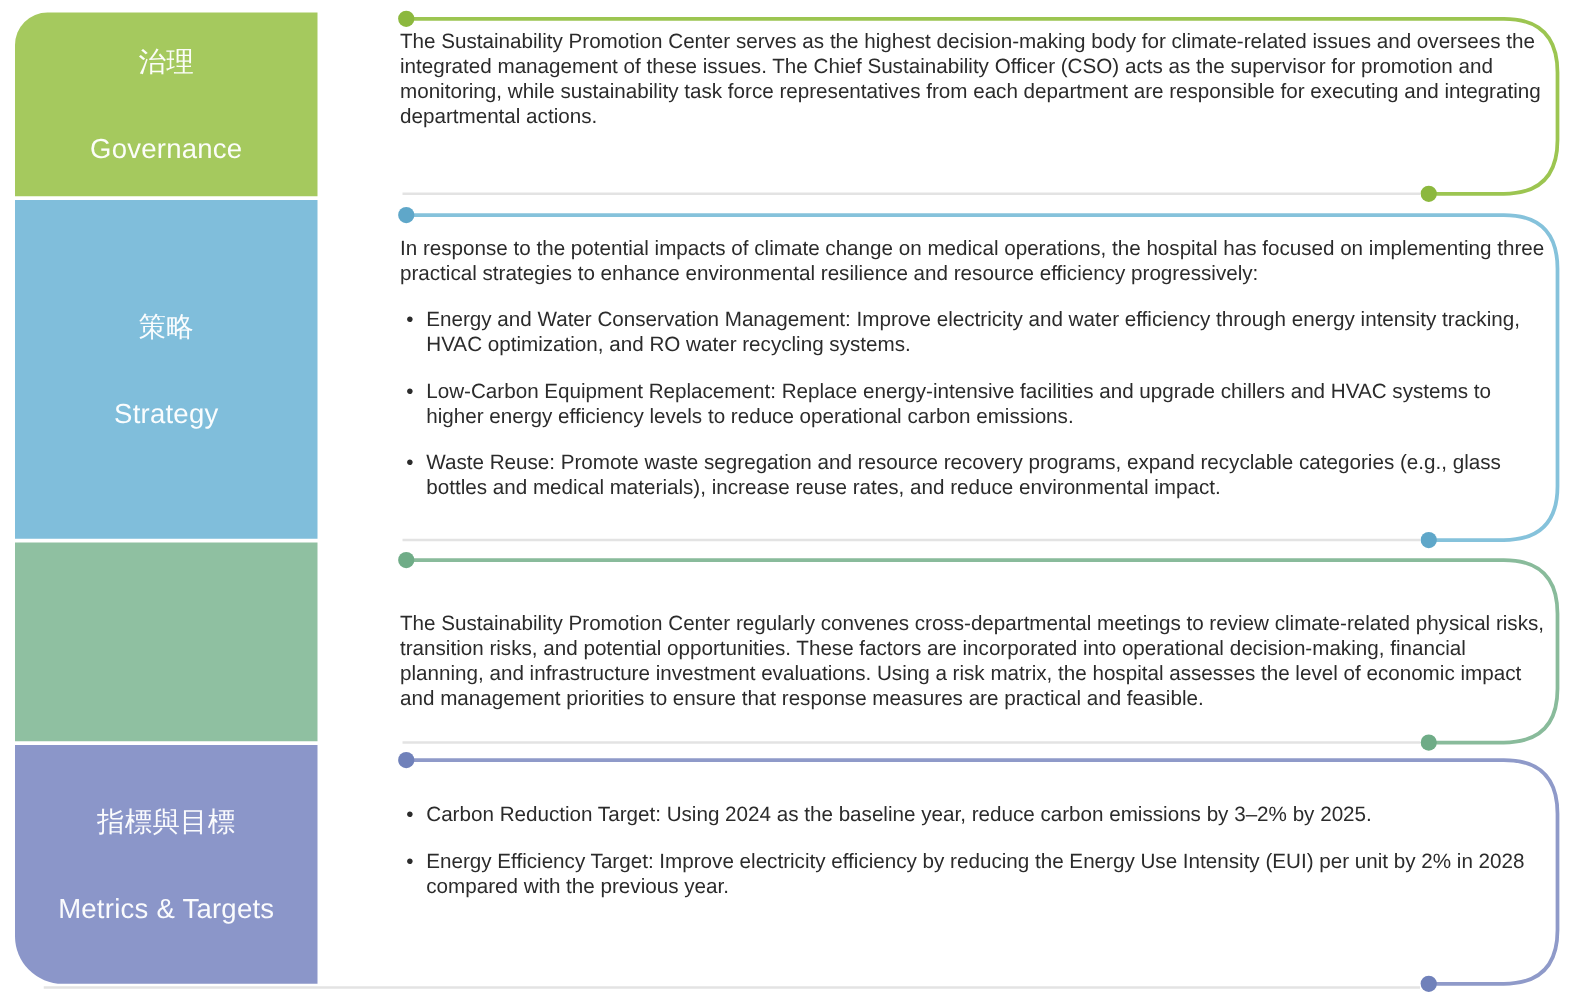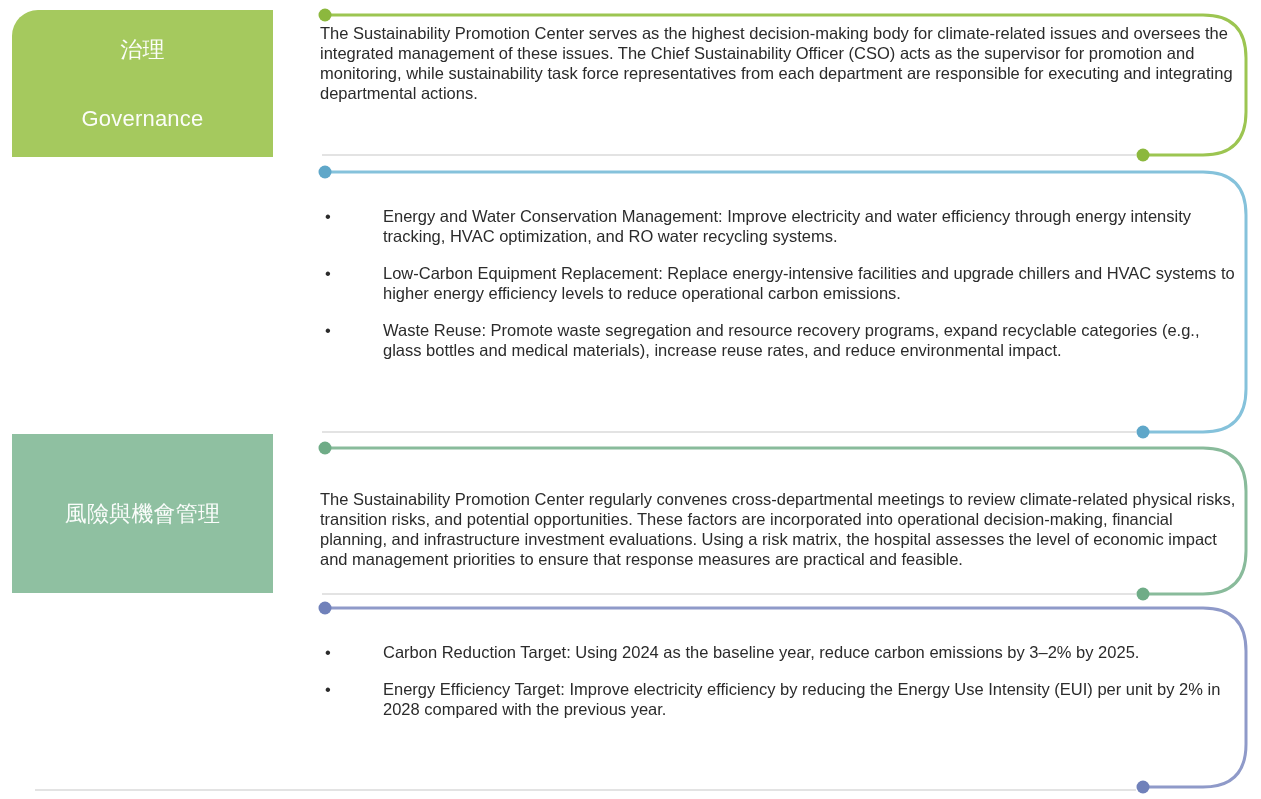--- a/index.html
+++ b/index.html
@@ -10,21 +10,21 @@
     background: var(--bg, #ffffff);
     font-family: "Liberation Sans", "DejaVu Sans", sans-serif;
     color: var(--text, #2b2b2b);
     overflow: hidden;
   }
 
   
   .label-block {
     position: absolute;
     left: 12px;
-    width: 261px;
+    width: 242px;
     display: flex;
     flex-direction: column;
     align-items: center;
     justify-content: center;
     text-align: center;
     color: rgba(255,255,255,0.96);
     font-size: 22px;
     line-height: 33px;
     letter-spacing: 0.2px;
   }
@@ -55,33 +55,40 @@
     font-size: 16.5px;
     line-height: 20px;
   }
   .t1 { top: 23px; }
   .t2 { top: 189px; }
   .t3 { top: 473px; margin-top: 16px; }
   .t4 { top: 625px; }
   .text-block p { margin: 0; }
   .bullet-row { display: flex; margin-top: 17px; }
   .bullet-glyph { width: 16px; padding-left: 5px; flex: none; }
-  .bullet-text { flex: 1; margin-left: 42px; }
+  .bullet-text { flex: 1; }
 </style>
 </head>
 <body>
 
 <div class="canvas">
 
   <div class="label-block lb1">
     <div>治理</div>
     <div class="label-en">Governance</div>
   </div>
+  <div class="label-block lb2">
+    <div>策略</div>
+    <div class="label-en">Strategy</div>
+  </div>
   <div class="label-block lb3">
-    <div>風險與機會管理</div>
+  </div>
+  <div class="label-block lb4">
+    <div>指標與目標</div>
+    <div class="label-en">Metrics &amp; Targets</div>
   </div>
 
   <svg class="overlay" width="1261" height="799" viewBox="0 0 1261 799">
 
     <path class="divider" d="M322 155 H1136"></path>
     <path class="bracket b0" d="M325 15 H1203 Q1246 15 1246 58 V112 Q1246 155 1203 155 H1146"></path>
     <circle class="d0" cx="325" cy="15" r="6.5"></circle>
     <circle class="d0" cx="1143" cy="155" r="6.5"></circle>
 
     <path class="divider" d="M322 432 H1136"></path>
@@ -98,20 +105,21 @@
     <path class="bracket b3" d="M325 608 H1203 Q1246 608 1246 651 V744 Q1246 787 1203 787 H1146"></path>
     <circle class="d3" cx="325" cy="608" r="6.5"></circle>
     <circle class="d3" cx="1143" cy="787" r="6.5"></circle>
   </svg>
 
   <div class="text-block t1">
     <p>The Sustainability Promotion Center serves as the highest decision-making body for climate-related issues and oversees the integrated management of these issues. The Chief Sustainability Officer (CSO) acts as the supervisor for promotion and monitoring, while sustainability task force representatives from each department are responsible for executing and integrating departmental actions.</p>
   </div>
 
   <div class="text-block t2">
+    <p>In response to the potential impacts of climate change on medical operations, the hospital has focused on implementing three practical strategies to enhance environmental resilience and resource efficiency progressively:</p>
     <div class="bullet-row">
       <span class="bullet-glyph">•</span>
       <span class="bullet-text">Energy and Water Conservation Management: Improve electricity and water efficiency through energy intensity tracking, HVAC optimization, and RO water recycling systems.</span>
     </div>
     <div class="bullet-row">
       <span class="bullet-glyph">•</span>
       <span class="bullet-text">Low-Carbon Equipment Replacement: Replace energy-intensive facilities and upgrade chillers and HVAC systems to higher energy efficiency levels to reduce operational carbon emissions.</span>
     </div>
     <div class="bullet-row">
       <span class="bullet-glyph">•</span>

